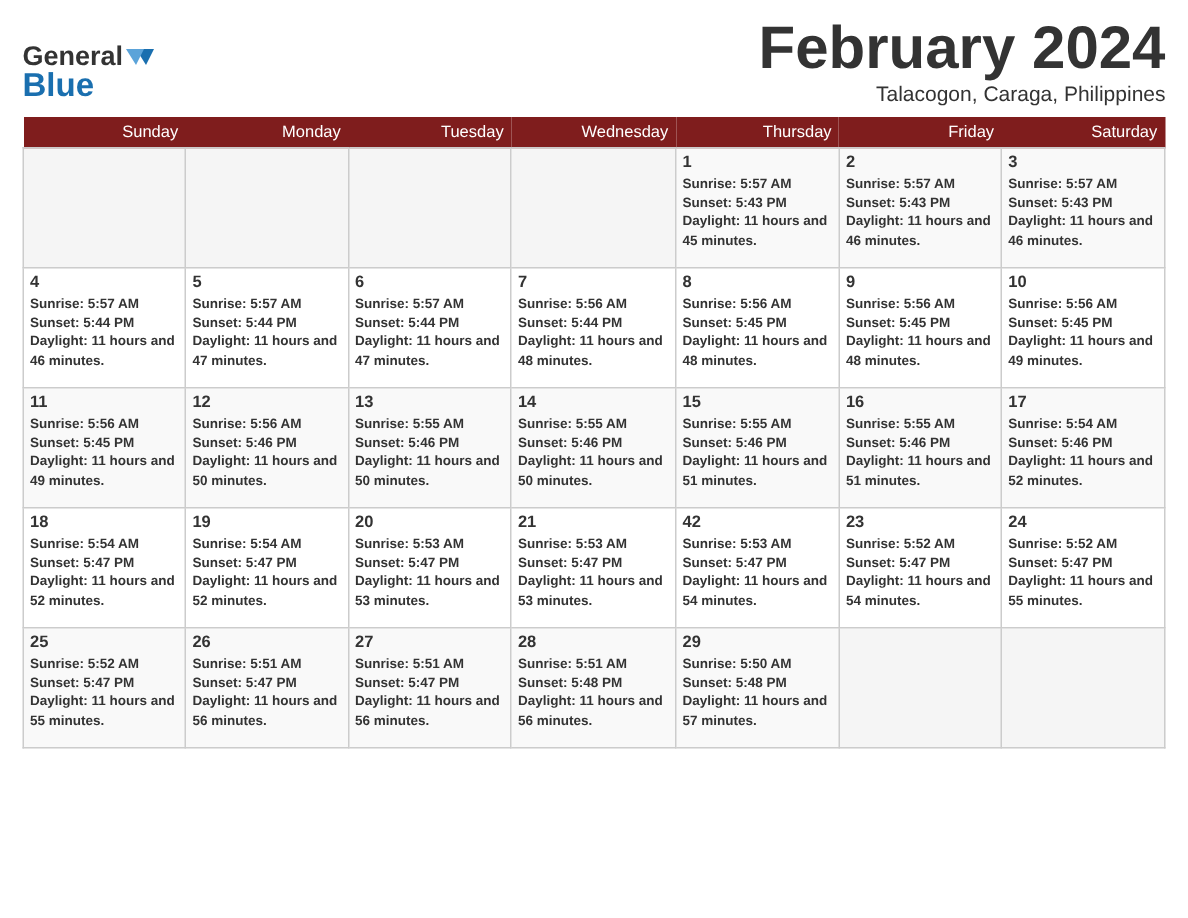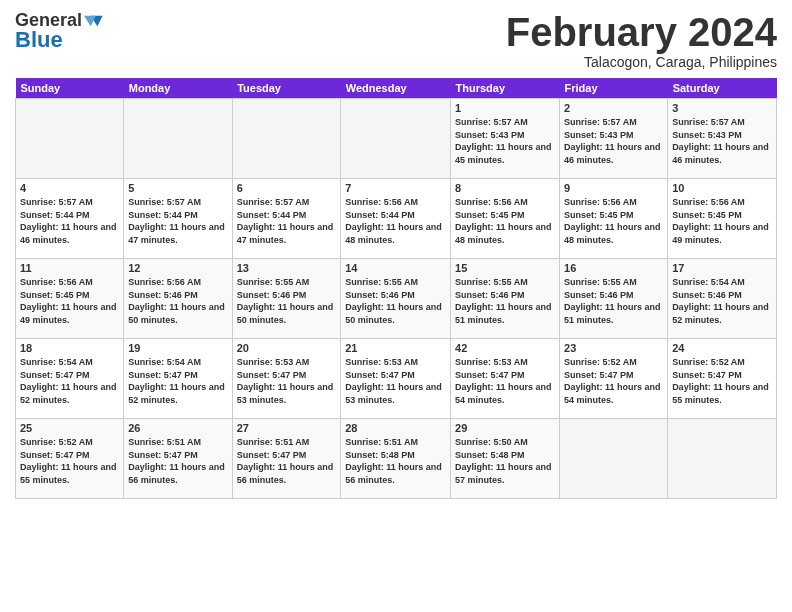--- a/index.html
+++ b/index.html
@@ -11,21 +11,21 @@
       overflow: hidden;
     }
     .page {
       width: 792px;
       height: 612px;
       padding: 10px 15px;
     }
     .header {
       display: flex;
       justify-content: space-between;
-      align-items: flex-start;
+      align-items: flex-end;
       margin-bottom: 8px;
     }
     .logo {
       display: flex;
       flex-direction: column;
       align-items: flex-start;
     }
     .logo-text {
       display: flex;
       align-items: center;
@@ -55,26 +55,26 @@
     .location {
       font-size: 14px;
       color: #333;
     }
     table {
       width: 100%;
       border-collapse: collapse;
       font-size: 10px;
     }
     thead tr th {
-      background-color: #6d28d9;
+      background-color: #7f1d1d;
       color: #fff;
-      text-align: left;
+      text-align: right;
       padding: 4px 5px;
       font-size: 11px;
-      font-weight: bold;
+      font-weight: normal;
     }
     tbody tr td {
       border: 1px solid #ccc;
       vertical-align: top;
       padding: 3px 4px;
       width: 113px;
       height: 80px;
     }
     tbody tr:nth-child(odd) td {
       background-color: #f9f9f9;

